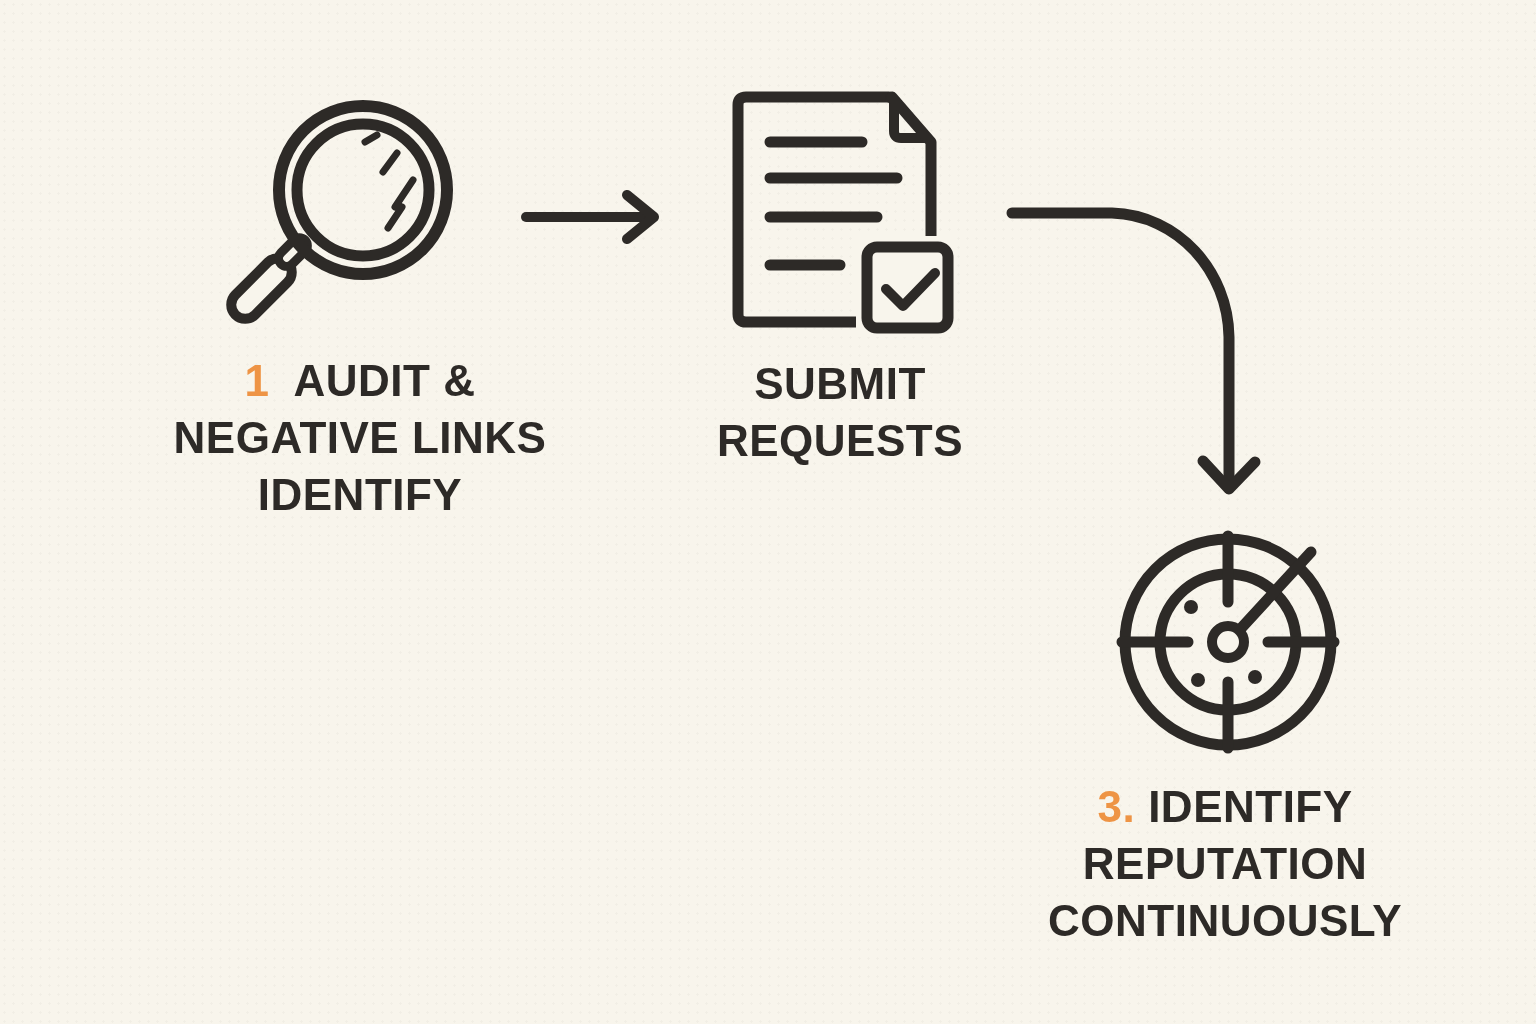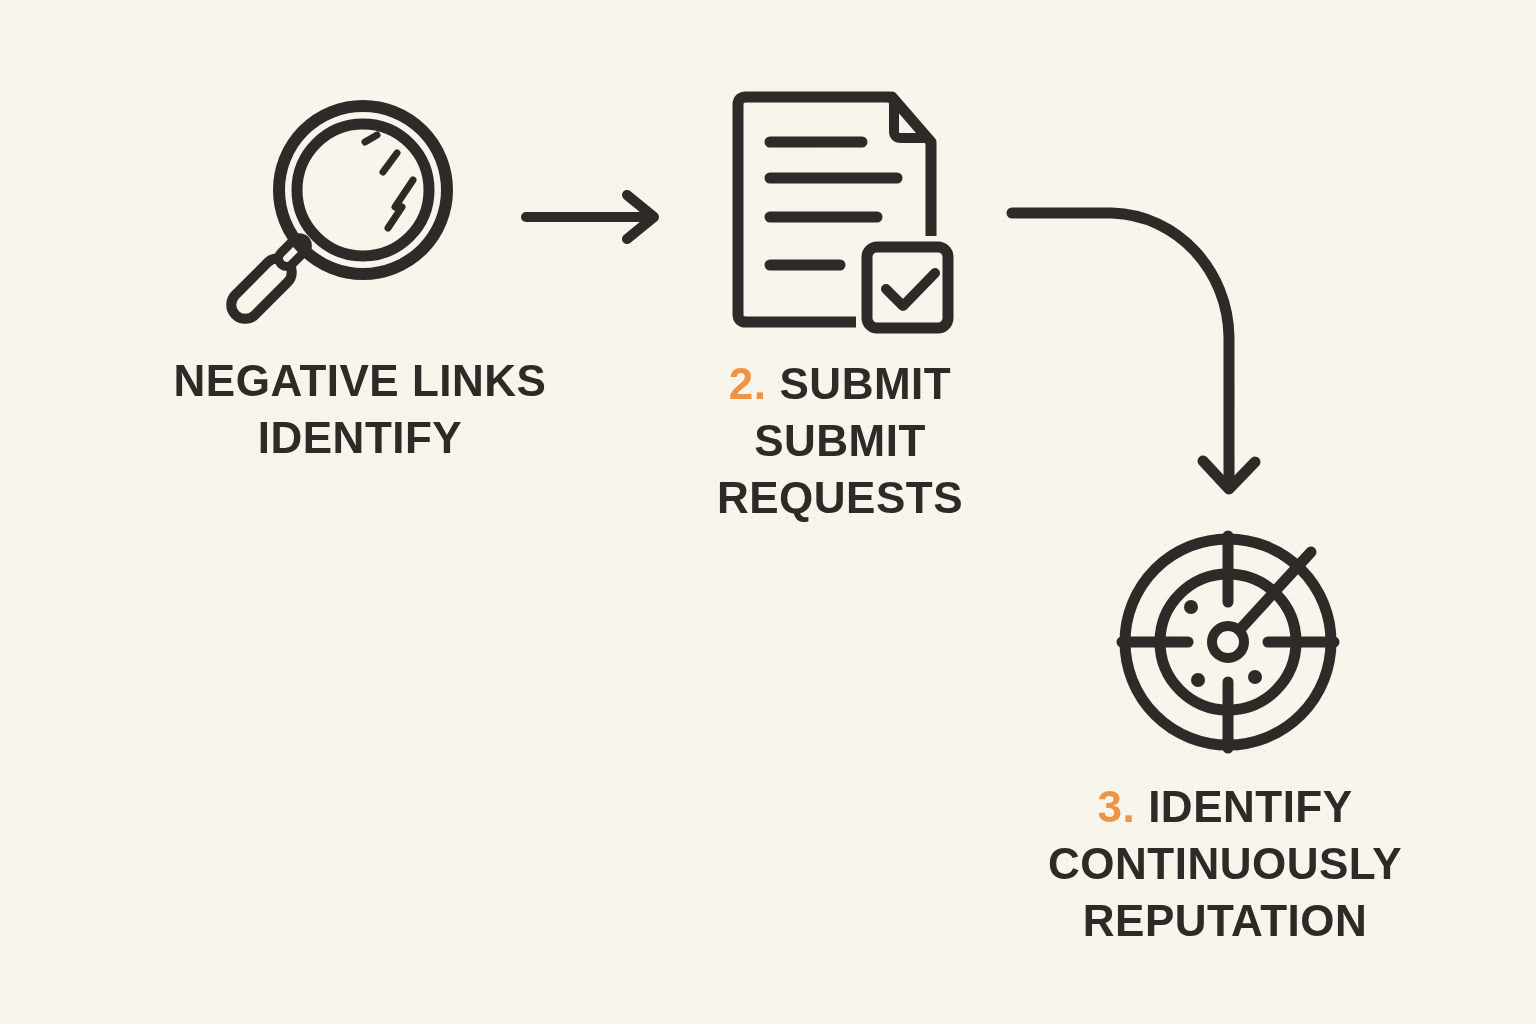--- a/index.html
+++ b/index.html
@@ -81,27 +81,27 @@
   <path class="s" stroke-width="11" d="M126,106 L203,22"></path>
 
   <circle class="s fbg" cx="120" cy="112" r="16" stroke-width="10"></circle>
 
   <circle class="fink" cx="83" cy="77" r="7"></circle>
   <circle class="fink" cx="90" cy="150" r="7"></circle>
   <circle class="fink" cx="147" cy="147" r="7"></circle>
 </svg>
 
 <div class="step-label" style="left:130px;top:352px;width:460px;">
+  <div><span class="num gap-wide">1</span><span>AUDIT &amp;</span></div>
   <div>NEGATIVE LINKS</div>
   <div>IDENTIFY</div>
 </div>
 
 <div class="step-label" style="left:640px;top:355px;width:400px;">
-  <div><span class="num gap-norm">2.</span><span>SUBMIT</span></div>
   <div>SUBMIT</div>
   <div>REQUESTS</div>
 </div>
 
 <div class="step-label" style="left:1000px;top:778px;width:450px;">
   <div><span class="num gap-norm">3.</span><span>IDENTIFY</span></div>
+  <div>REPUTATION</div>
   <div>CONTINUOUSLY</div>
-  <div>REPUTATION</div>
 </div>
 
 </body></html>

